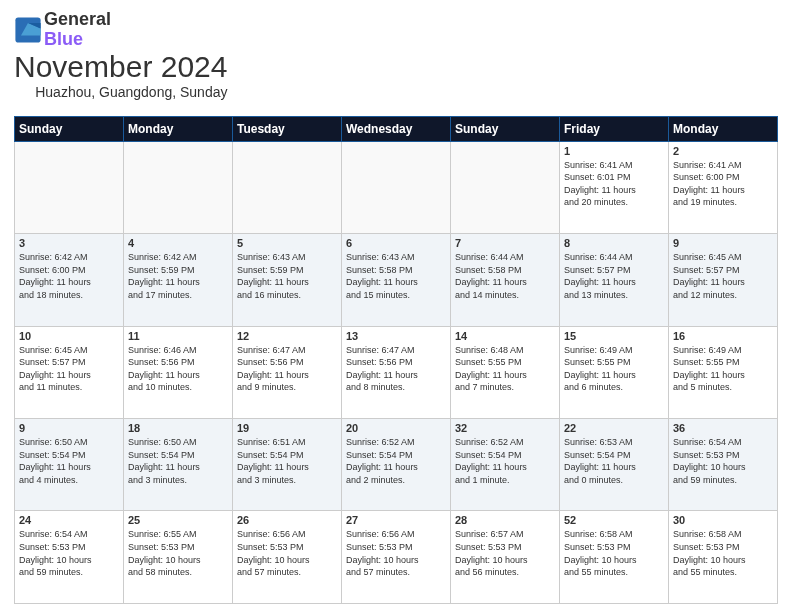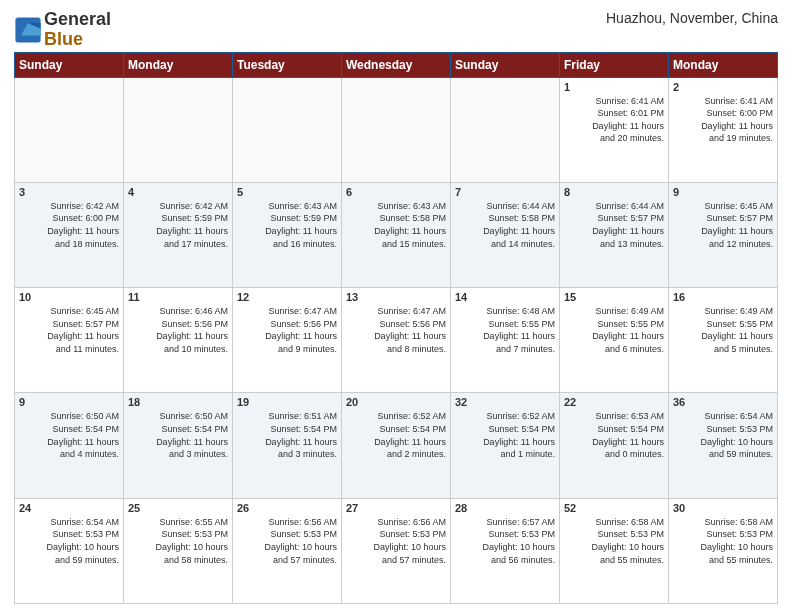--- a/index.html
+++ b/index.html
@@ -14,33 +14,34 @@
       width: 792px;
       height: 612px;
       display: flex;
       flex-direction: column;
       padding: 10px 14px 8px 14px;
     }
     .header {
       display: flex;
       justify-content: space-between;
       align-items: flex-start;
-      margin-bottom: 2px;
+      margin-bottom: 16px;
+      flex-direction: column;
     }
     .logo {
       display: flex;
       align-items: center;
     }
     .logo-text {
       font-size: 18px;
       font-weight: bold;
       line-height: 1.1;
     }
     .logo-general { color: #333; }
-    .logo-blue { color: #a16207; }
+    .logo-blue { color: #8b5cf6; }
     .logo-icon {
       width: 28px;
       height: 28px;
       margin-right: 2px;
     }
     .title-block {
       text-align: right;
     }
     .month-title {
       font-size: 30px;
@@ -52,21 +53,21 @@
       color: #333;
     }
     .calendar {
       flex: 1;
       border: 1px solid #ccc;
       border-collapse: collapse;
       width: 100%;
       table-layout: fixed;
     }
     .calendar thead th {
-      background: #7f1d1d;
+      background: #0f172a;
       color: #fff;
       font-size: 12px;
       font-weight: bold;
       padding: 5px 4px;
       text-align: left;
       border: 1px solid #1a5a9a;
     }
     .calendar tbody td {
       border: 1px solid #ccc;
       vertical-align: top;
@@ -81,21 +82,20 @@
     }
     .day-num {
       font-size: 11px;
       font-weight: bold;
       margin-bottom: 2px;
     }
     .day-info {
       font-size: 9px;
       line-height: 1.4;
       color: #333;
-      text-align: right;
     }
     .empty-cell {
       background: #f9f9f9 !important;
     }
   </style>
 </head>
 <body>
 
 <div class="page">
   <div class="header">
@@ -104,21 +104,22 @@
         <rect x="2" y="2" width="36" height="36" rx="4" fill="#2a6db5"></rect>
         <polygon points="10,28 20,10 38,18 38,28" fill="#4a9fd4"></polygon>
         <polygon points="20,10 38,10 38,18" fill="#1a5da0"></polygon>
       </svg>
       <div class="logo-text">
         <div class="logo-general">General</div>
         <div class="logo-blue">Blue</div>
       </div>
     </div>
     <div class="title-block">
-      <div class="location">Huazhou, November, China</div>
+      <div class="month-title">November 2024</div>
+      <div class="location">Huazhou, Guangdong, Sunday</div>
     </div>
   </div>
 
   <table class="calendar">
     <thead>
       <tr id="cal-header">
           <th>Sunday</th>
           <th>Monday</th>
           <th>Tuesday</th>
           <th>Wednesday</th>

